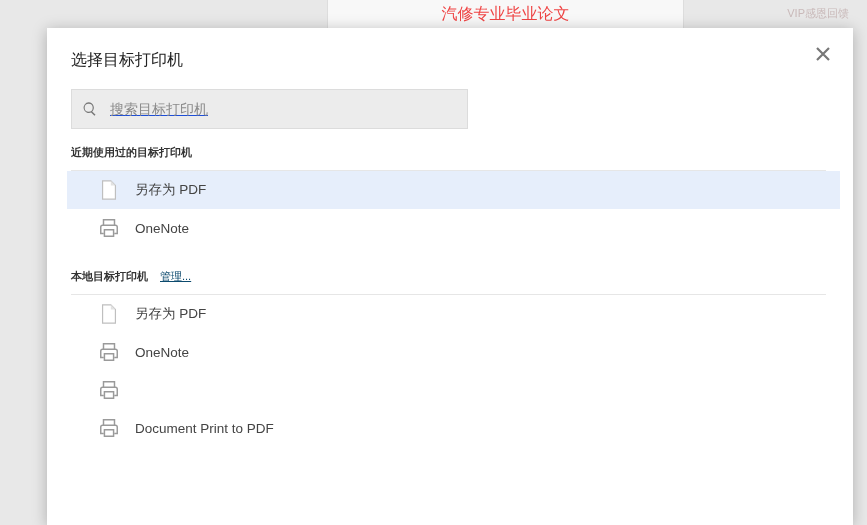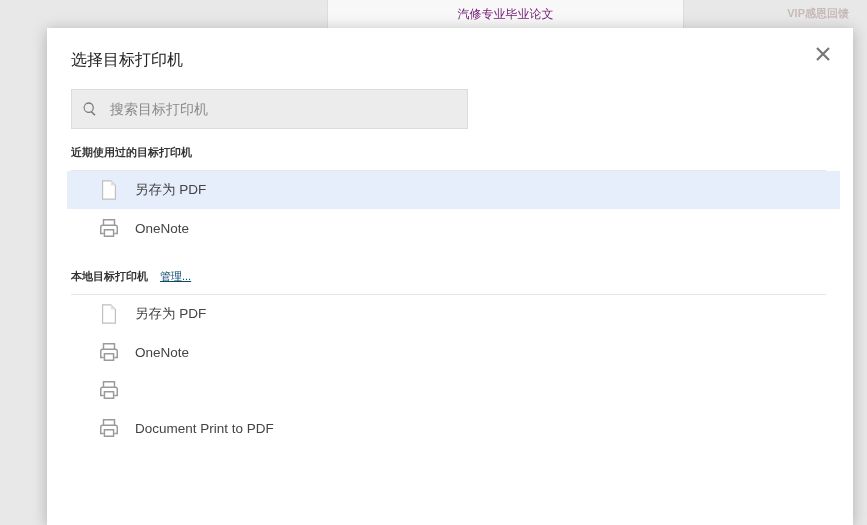--- a/index.html
+++ b/index.html
@@ -20,30 +20,30 @@
       width: 357px;
       height: 30px;
       background: #f8f8f8;
       border: 1px solid #ddd;
       border-top: none;
       display: flex;
       align-items: center;
       justify-content: center;
     }
     .bg-doc span {
-      color: #701a75;
-      font-size: 12px;
+      color: #ef4444;
+      font-size: 16px;
     }
     .vip-label {
       position: absolute;
       top: 6px;
       right: 18px;
       color: #c9b9b9;
       font-size: 11px;
-      font-weight: bold;
+      font-weight: normal;
     }
     .dialog {
       position: absolute;
       top: 28px;
       left: 47px;
       width: 806px;
       height: 497px;
       background: #fff;
       box-shadow: 0 2px 14px rgba(0,0,0,0.25);
     }
@@ -82,20 +82,21 @@
     }
     .search-box svg { width: 16px; height: 16px; flex: none; fill: #777; margin-right: 12px; }
     .search-input {
       flex: 1;
       border: none;
       outline: none;
       background: transparent;
       font-size: 14px;
       color: #1d4ed8;
       font-family: inherit;
+      text-decoration: underline;
     }
     .search-input::placeholder { color: #8a8a8a; }
     .scroll-area {
       height: 370px;
       overflow-y: auto;
       margin-right: 13px;
     }
     .scroll-area::-webkit-scrollbar { width: 13px; }
     .scroll-area::-webkit-scrollbar-track { background: #f0f0f0; }
     .scroll-area::-webkit-scrollbar-thumb { background: #c4c4c4; }

